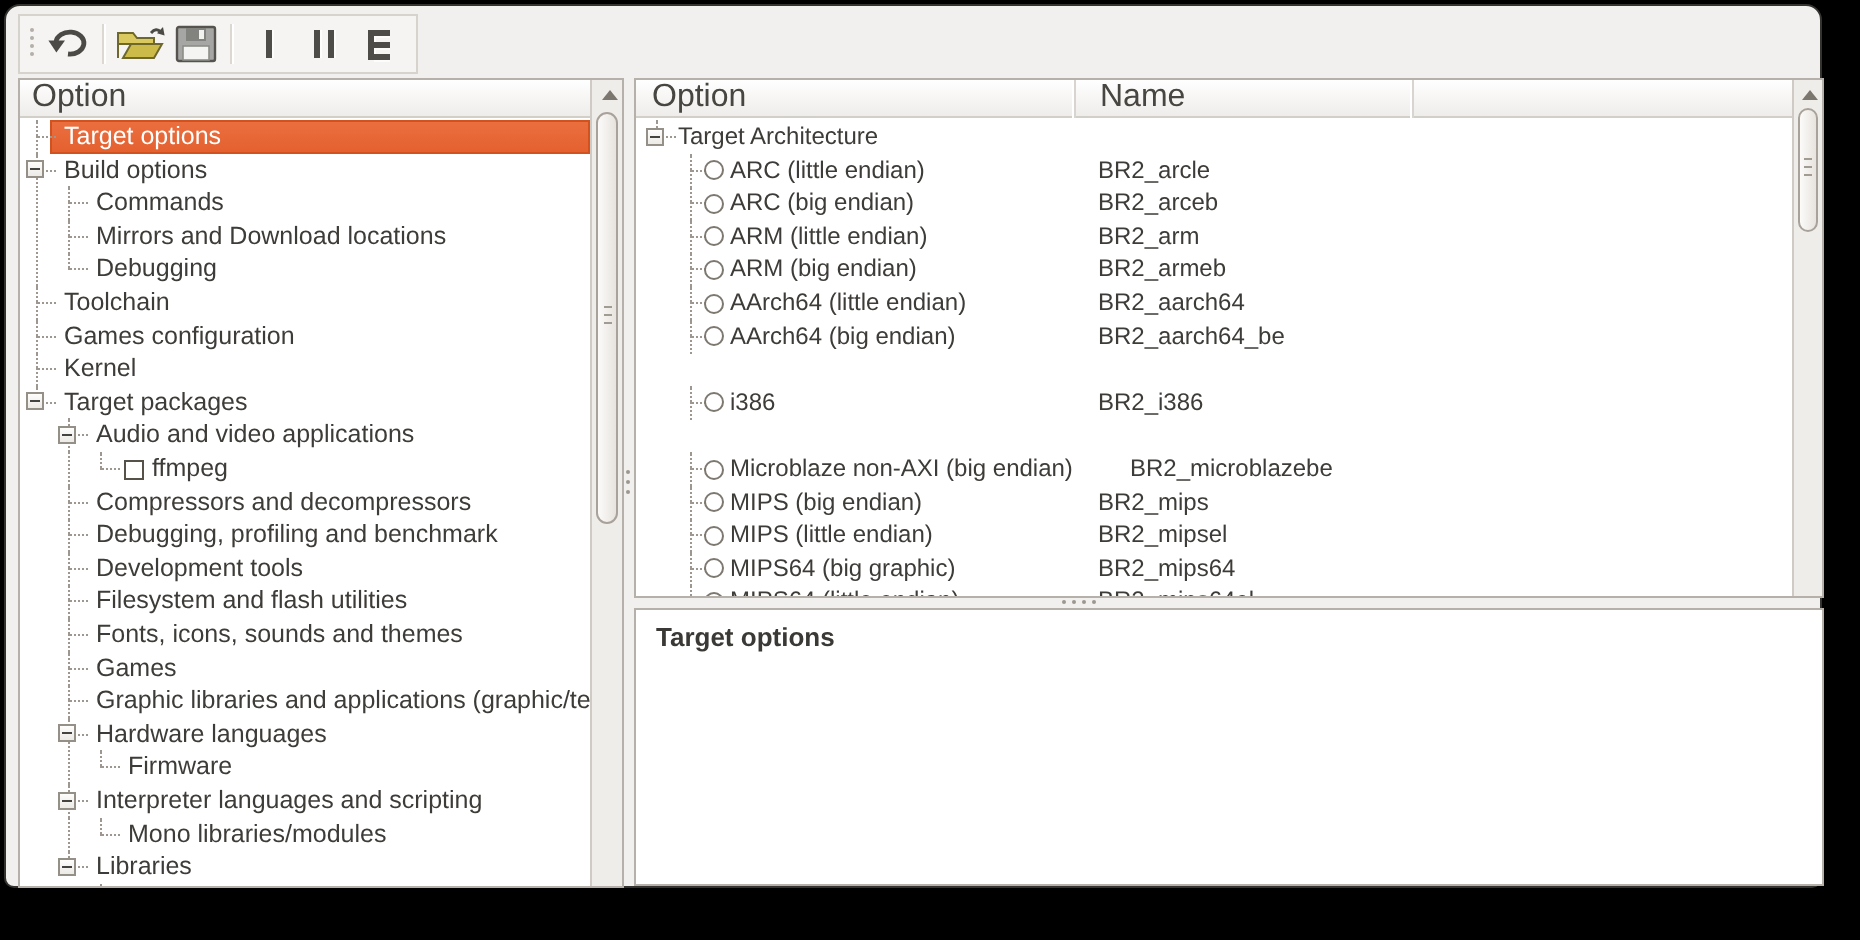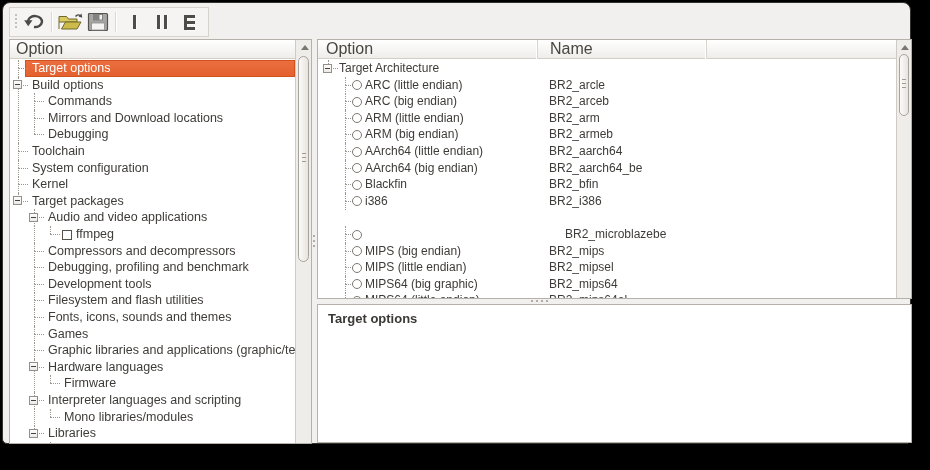--- a/index.html
+++ b/index.html
@@ -158,21 +158,21 @@
           <div class="row" style="top: 84px;">
             <div class="vl" style="left: 8px; top: 0px; height: 8px;"></div>
             <div class="vl" style="left: 8px; top: 8px; height: 9px;"></div>
             <div class="hl" style="left: 8px; width: 10px; top: 8px;"></div>
             <div class="lbl" style="left: 22px;">Toolchain</div>
           </div>
           <div class="row" style="top: 100.6px;">
             <div class="vl" style="left: 8px; top: 0px; height: 8px;"></div>
             <div class="vl" style="left: 8px; top: 8px; height: 9px;"></div>
             <div class="hl" style="left: 8px; width: 10px; top: 8px;"></div>
-            <div class="lbl" style="left: 22px;">System configuration</div>
+            <div class="lbl" style="left: 22px;">Games configuration</div>
           </div>
           <div class="row" style="top: 117.2px;">
             <div class="vl" style="left: 8px; top: 0px; height: 8px;"></div>
             <div class="vl" style="left: 8px; top: 8px; height: 9px;"></div>
             <div class="hl" style="left: 8px; width: 10px; top: 8px;"></div>
             <div class="lbl" style="left: 22px;">Kernel</div>
           </div>
           <div class="row" style="top: 133.8px;">
             <div class="vl" style="left: 8px; top: 0px; height: 8px;"></div>
             <div class="hl" style="left: 13px; width: 5px; top: 8px;"></div>
@@ -349,41 +349,34 @@
             <div class="lbl nm" style="left: 229px;">BR2_aarch64</div>
           </div>
           <div class="row" style="top: 100.6px;">
             <div class="vl" style="left: 27px; top: 0px; height: 8px;"></div>
             <div class="vl" style="left: 27px; top: 8px; height: 9px;"></div>
             <div class="hl" style="left: 27px; width: 10px; top: 8px;"></div>
             <div class="radio" style="left: 34px; top: 3.5px;"></div>
             <div class="lbl" style="left: 47px;">AArch64 (big endian)</div>
             <div class="lbl nm" style="left: 229px;">BR2_aarch64_be</div>
           </div>
-          <div class="row" style="top: 117.2px;">
-            <div class="vl" style="left: 27px; top: 0px; height: 8px;"></div>
-            <div class="vl" style="left: 27px; top: 8px; height: 9px;"></div>
-            <div class="hl" style="left: 27px; width: 10px; top: 8px;"></div>
-            <div class="radio" style="left: 34px; top: 3.5px;"></div>
-            <div class="lbl" style="left: 47px;">Blackfin</div>
-            <div class="lbl nm" style="left: 229px;">BR2_bfin</div>
-          </div>
           <div class="row" style="top: 133.8px;">
             <div class="vl" style="left: 27px; top: 0px; height: 8px;"></div>
             <div class="vl" style="left: 27px; top: 8px; height: 9px;"></div>
             <div class="hl" style="left: 27px; width: 10px; top: 8px;"></div>
             <div class="radio" style="left: 34px; top: 3.5px;"></div>
             <div class="lbl" style="left: 47px;">i386</div>
             <div class="lbl nm" style="left: 229px;">BR2_i386</div>
           </div>
           <div class="row" style="top: 167px;">
             <div class="vl" style="left: 27px; top: 0px; height: 8px;"></div>
             <div class="vl" style="left: 27px; top: 8px; height: 9px;"></div>
             <div class="hl" style="left: 27px; width: 10px; top: 8px;"></div>
             <div class="radio" style="left: 34px; top: 3.5px;"></div>
+            <div class="lbl" style="left: 47px;">Microblaze non-AXI (big endian)</div>
             <div class="lbl nm" style="left: 245px;">BR2_microblazebe</div>
           </div>
           <div class="row" style="top: 183.6px;">
             <div class="vl" style="left: 27px; top: 0px; height: 8px;"></div>
             <div class="vl" style="left: 27px; top: 8px; height: 9px;"></div>
             <div class="hl" style="left: 27px; width: 10px; top: 8px;"></div>
             <div class="radio" style="left: 34px; top: 3.5px;"></div>
             <div class="lbl" style="left: 47px;">MIPS (big endian)</div>
             <div class="lbl nm" style="left: 229px;">BR2_mips</div>
           </div>

